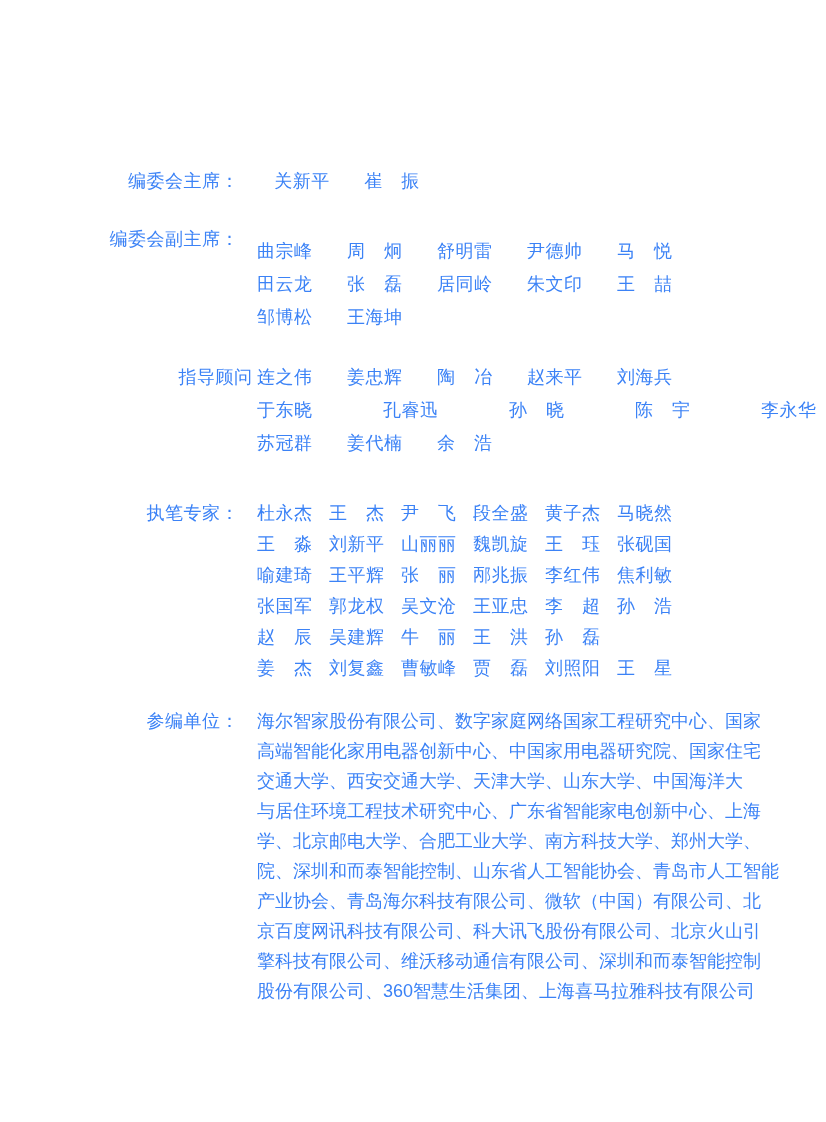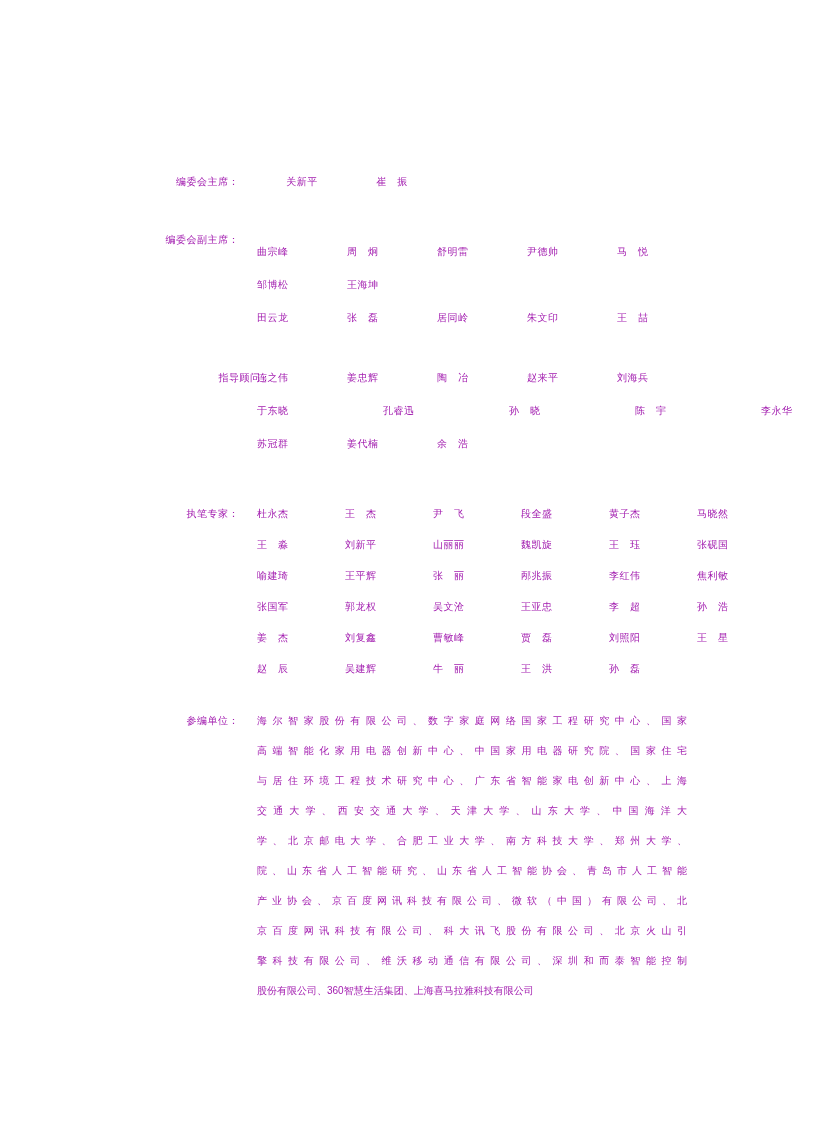--- a/index.html
+++ b/index.html
@@ -6,22 +6,22 @@
     margin: 0;
     padding: 0;
     background: #ffffff;
   }
   .page {
     position: relative;
     width: 826px;
     height: 1122px;
     background: #ffffff;
     font-family: "Liberation Sans", sans-serif;
-    color: #a21caf;
-    font-size: 10px;
+    color: #3b82f6;
+    font-size: 18px;
     overflow: hidden;
   }
   .section {
     position: absolute;
     left: 0;
     width: 826px;
   }
   .label {
     position: absolute;
     left: 0;
@@ -33,21 +33,21 @@
   }
   .content {
     position: absolute;
     left: 257px;
     top: 0;
   }
   .name-row {
     display: grid;
   }
   .cols5 .name-row { grid-template-columns: repeat(5, 90px); }
-  .cols6 .name-row { grid-template-columns: repeat(6, 72px); gap: 16px; }
+  .cols6 .name-row { grid-template-columns: repeat(6, 72px); }
   .name {
     white-space: nowrap;
     letter-spacing: 0.5px;
   }
   .orgs {
     width: 430px;
   }
   .org-line {
     width: 430px;
     line-height: 30px;
@@ -77,29 +77,29 @@
       <div class="label" style="line-height: 33px;">编委会副主席：</div>
       <div class="content cols5">
         <div class="name-row" style="line-height: 33px; margin-top: 12px;">
           <span class="name">曲宗峰</span>
           <span class="name">周　炯</span>
           <span class="name">舒明雷</span>
           <span class="name">尹德帅</span>
           <span class="name">马　悦</span>
         </div>
         <div class="name-row" style="line-height: 33px;">
-          <span class="name">邹博松</span>
-          <span class="name">王海坤</span>
-        </div>
-        <div class="name-row" style="line-height: 33px;">
           <span class="name">田云龙</span>
           <span class="name">张　磊</span>
           <span class="name">居同岭</span>
           <span class="name">朱文印</span>
           <span class="name">王　喆</span>
+        </div>
+        <div class="name-row" style="line-height: 33px;">
+          <span class="name">邹博松</span>
+          <span class="name">王海坤</span>
         </div>
       </div>
     </div>
     <div class="section" style="top: 361px;">
       <div class="label" style="line-height: 33px; margin-left: 32px;">指导顾问：</div>
       <div class="content cols5">
         <div class="name-row" style="line-height: 33px;">
           <span class="name">连之伟</span>
           <span class="name">姜忠辉</span>
           <span class="name">陶　冶</span>
@@ -149,46 +149,46 @@
         </div>
         <div class="name-row" style="line-height: 31px;">
           <span class="name">张国军</span>
           <span class="name">郭龙权</span>
           <span class="name">吴文沧</span>
           <span class="name">王亚忠</span>
           <span class="name">李　超</span>
           <span class="name">孙　浩</span>
         </div>
         <div class="name-row" style="line-height: 31px;">
+          <span class="name">赵　辰</span>
+          <span class="name">吴建辉</span>
+          <span class="name">牛　丽</span>
+          <span class="name">王　洪</span>
+          <span class="name">孙　磊</span>
+        </div>
+        <div class="name-row" style="line-height: 31px;">
           <span class="name">姜　杰</span>
           <span class="name">刘复鑫</span>
           <span class="name">曹敏峰</span>
           <span class="name">贾　磊</span>
           <span class="name">刘照阳</span>
           <span class="name">王　星</span>
-        </div>
-        <div class="name-row" style="line-height: 31px;">
-          <span class="name">赵　辰</span>
-          <span class="name">吴建辉</span>
-          <span class="name">牛　丽</span>
-          <span class="name">王　洪</span>
-          <span class="name">孙　磊</span>
         </div>
       </div>
     </div>
     <div class="section" style="top: 706px;">
       <div class="label" style="line-height: 30px;">参编单位：</div>
       <div class="content">
         <div class="orgs">
           <div class="org-line">海尔智家股份有限公司、数字家庭网络国家工程研究中心、国家</div>
           <div class="org-line">高端智能化家用电器创新中心、中国家用电器研究院、国家住宅</div>
+          <div class="org-line">交通大学、西安交通大学、天津大学、山东大学、中国海洋大</div>
           <div class="org-line">与居住环境工程技术研究中心、广东省智能家电创新中心、上海</div>
-          <div class="org-line">交通大学、西安交通大学、天津大学、山东大学、中国海洋大</div>
           <div class="org-line">学、北京邮电大学、合肥工业大学、南方科技大学、郑州大学、</div>
-          <div class="org-line">院、山东省人工智能研究、山东省人工智能协会、青岛市人工智能</div>
-          <div class="org-line">产业协会、京百度网讯科技有限公司、微软（中国）有限公司、北</div>
+          <div class="org-line">院、深圳和而泰智能控制、山东省人工智能协会、青岛市人工智能</div>
+          <div class="org-line">产业协会、青岛海尔科技有限公司、微软（中国）有限公司、北</div>
           <div class="org-line">京百度网讯科技有限公司、科大讯飞股份有限公司、北京火山引</div>
           <div class="org-line">擎科技有限公司、维沃移动通信有限公司、深圳和而泰智能控制</div>
           <div class="org-line last">股份有限公司、360智慧生活集团、上海喜马拉雅科技有限公司</div>
         </div>
       </div>
     </div>
   </div>
 
 </body></html>

